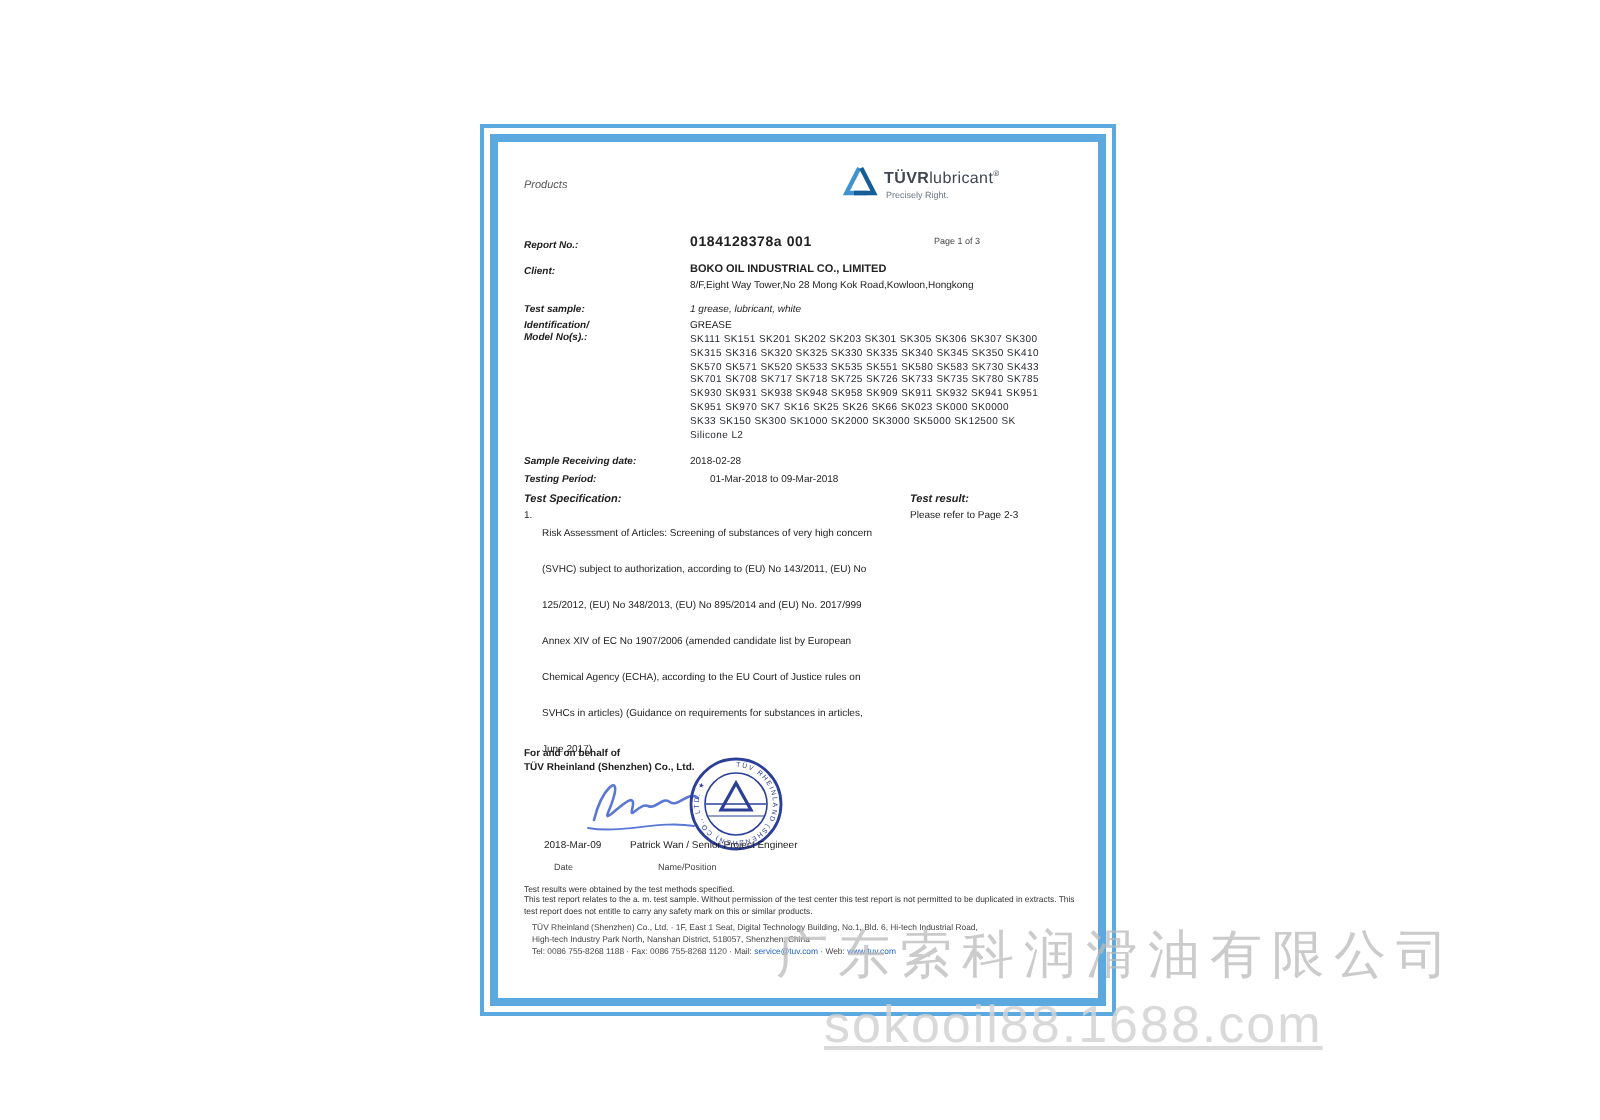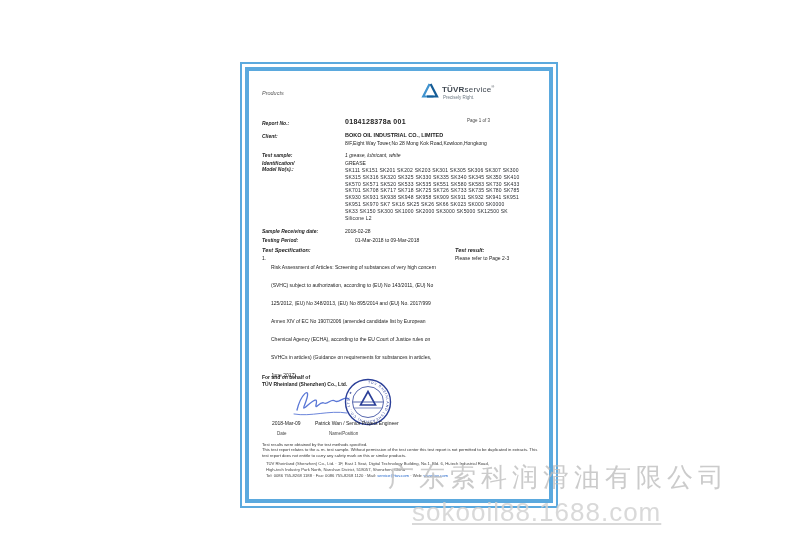--- a/index.html
+++ b/index.html
@@ -45,21 +45,21 @@
       <div class="abs products" style="left:13px;top:19px;">Products</div>
 
       <div class="abs logo-wrap" style="left:172px;top:11px;">
         <span>
           <svg width="18" height="17" viewBox="0 0 18 17">
             <path d="M8.6 2 L2.2 14.5 L12.5 14.5" fill="none" stroke="#4193cf" stroke-width="2.2"></path>
             <path d="M9.6 2 L16 14.5 L6 14.5" fill="none" stroke="#155d97" stroke-width="2.2"></path>
           </svg>
         </span>
         <span>
-          <div class="logo-text"><span class="logo-bold">TÜVR</span><span>service</span><span class="logo-reg">®</span></div>
+          <div class="logo-text"><span class="logo-bold">TÜVR</span><span>lubricant</span><span class="logo-reg">®</span></div>
           <div class="tagline">Precisely Right.</div>
         </span>
       </div>
 
       <div class="abs lbl" style="left:13px;top:49px;">Report No.:</div>
       <div class="abs report-no" style="left:96px;top:47px;">0184128378a 001</div>
       <div class="abs pageind" style="left:218px;top:47px;">Page 1 of 3</div>
 
       <div class="abs lbl" style="left:13px;top:62px;">Client:</div>
       <div class="abs client-name" style="left:96px;top:61px;">BOKO OIL INDUSTRIAL CO., LIMITED</div>

